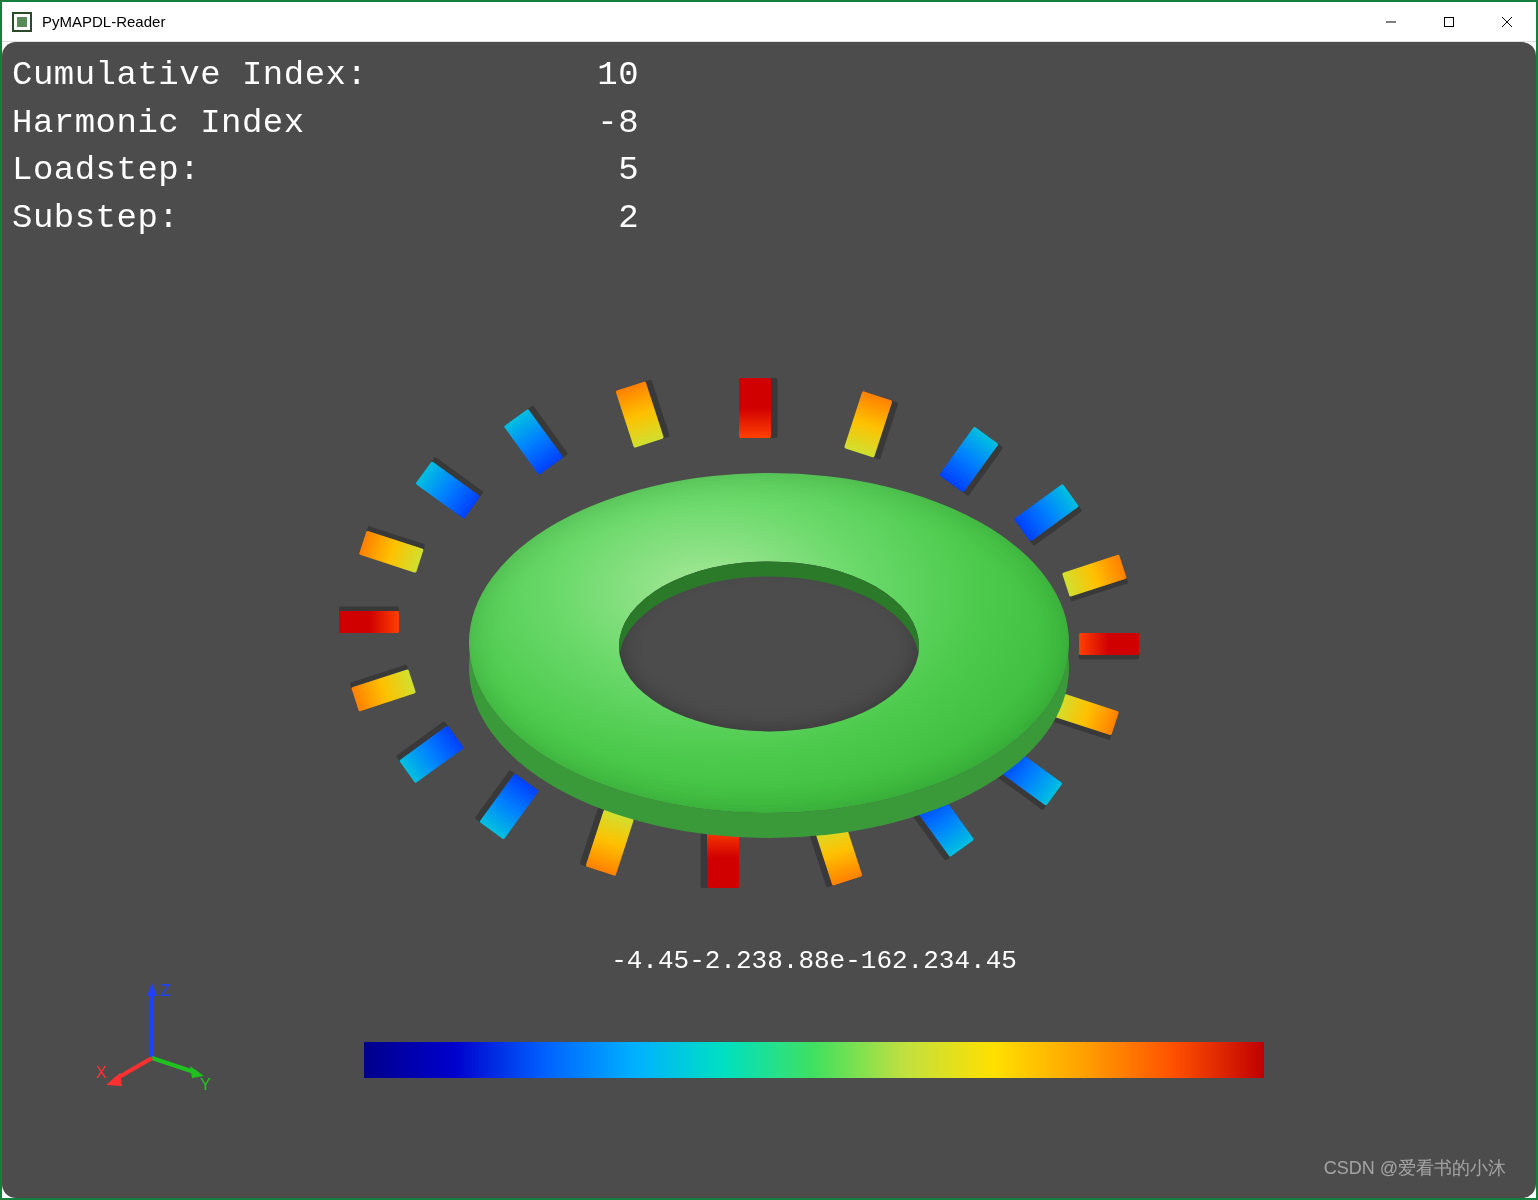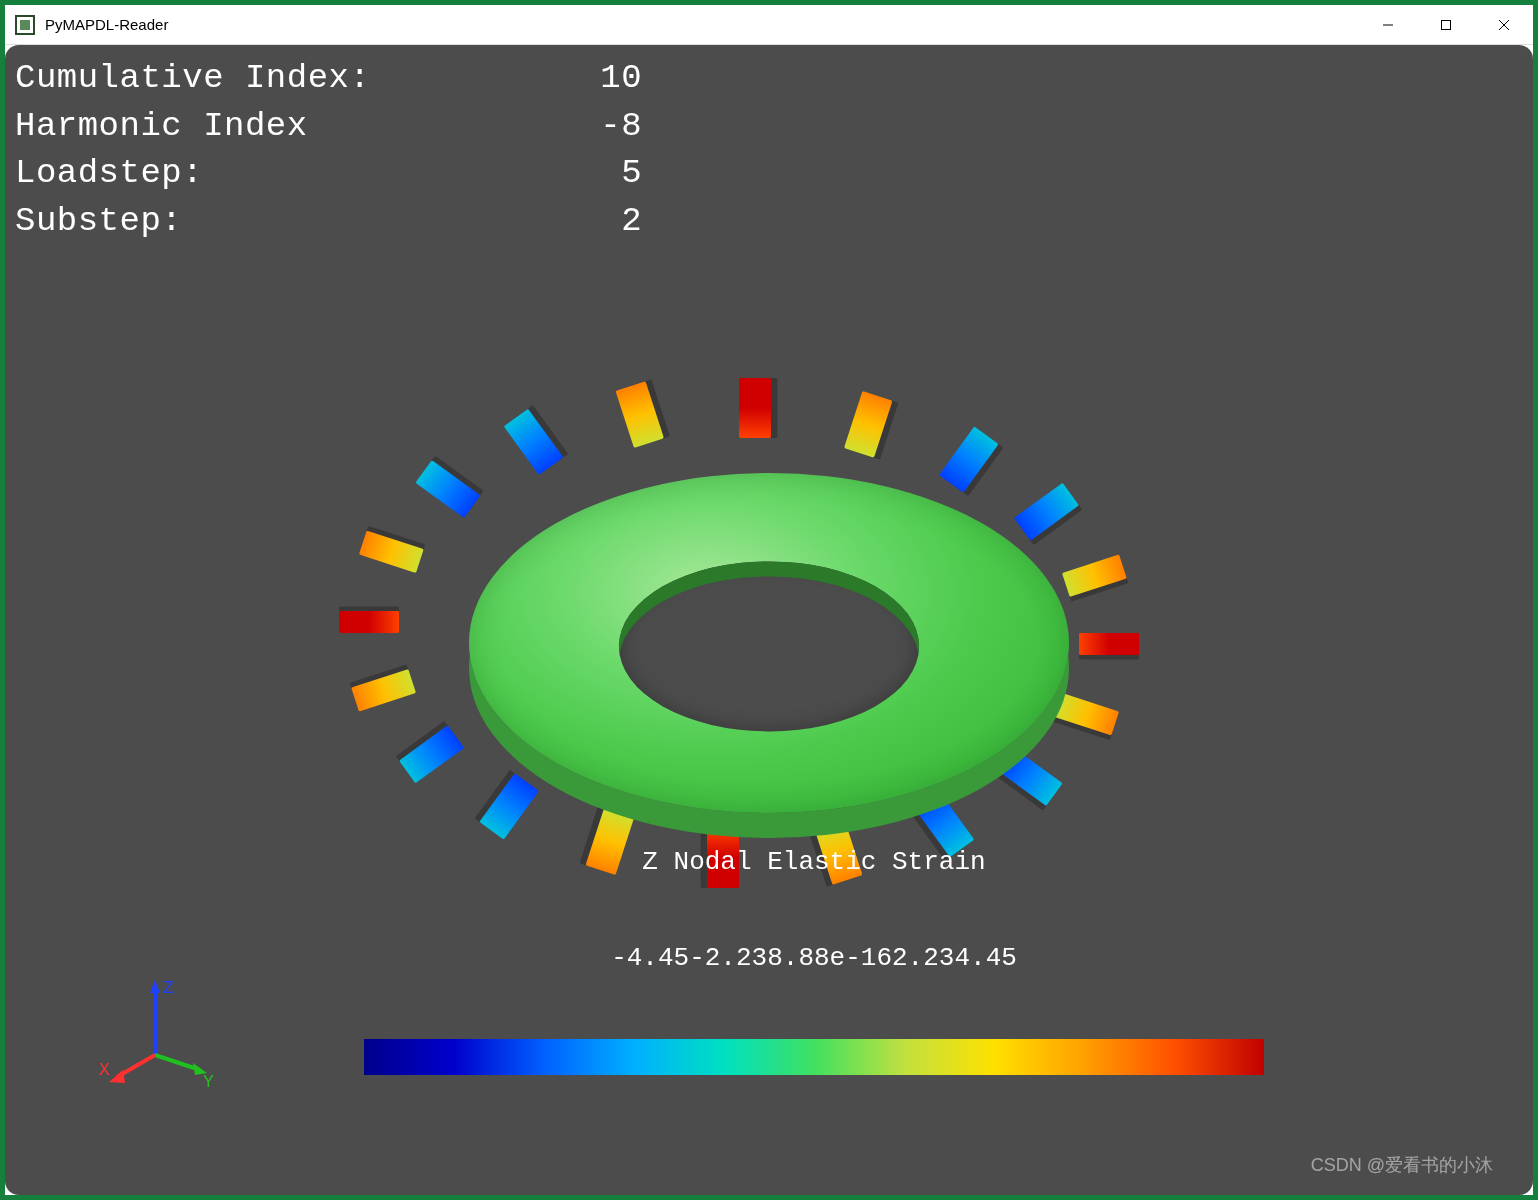--- a/index.html
+++ b/index.html
@@ -7,21 +7,21 @@
       font-family: "Segoe UI", Tahoma, sans-serif;
       background: #e8e8e8;
       width: 1538px;
       height: 1200px;
       overflow: hidden;
     }
     .window {
       width: 100%;
       height: 100%;
       background: #ffffff;
-      border: 5px solid #15803d;
+      border: 2px solid #15803d;
       display: flex;
       flex-direction: column;
     }
     .titlebar {
       height: 40px;
       background: #ffffff;
       display: flex;
       align-items: center;
       padding-left: 10px;
       border-bottom: 1px solid #ddd;
@@ -162,21 +162,21 @@
     .colorbar {
       width: 100%;
       height: 36px;
       background: linear-gradient(to right,
         #00008b 0%, #0000cd 10%, #0060ff 20%, #00b0ff 30%,
         #00e0c0 40%, #40e060 50%, #c0e040 60%, #ffe000 70%,
         #ffa000 80%, #ff5000 90%, #c00000 100%);
     }
     .watermark {
       position: absolute;
-      right: 40px;
+      right: 30px;
       bottom: 18px;
       font-size: 18px;
       color: rgba(235,235,235,0.55);
       font-family: "Segoe UI", sans-serif;
     }
   </style>
 </head>
 <body>
 
 <div class="window">
@@ -241,20 +241,19 @@
         <line x1="60" y1="80" x2="105" y2="95" stroke="#20c020" stroke-width="4"></line>
         <polygon points="112,98 98,88 100,100" fill="#20c020"></polygon>
         <text x="108" y="112" fill="#20c020" font-size="18" font-family="Courier New">Y</text>
         <line x1="60" y1="80" x2="22" y2="102" stroke="#ff3030" stroke-width="4"></line>
         <polygon points="14,107 28,95 30,108" fill="#ff3030"></polygon>
         <text x="4" y="100" fill="#ff3030" font-size="18" font-family="Courier New">X</text>
       </svg>
     </div>
 
     <div class="legend">
-      <div class="legend-title">Z Nodal Elastic Strain</div>
       <div class="legend-ticks" id="legend-ticks"><span>-4.45</span><span>-2.23</span><span>8.88e-16</span><span>2.23</span><span>4.45</span></div>
       <div class="colorbar"></div>
     </div>
 
     <div class="watermark">CSDN @爱看书的小沐</div>
   </div>
 </div>
 
 </body></html>

